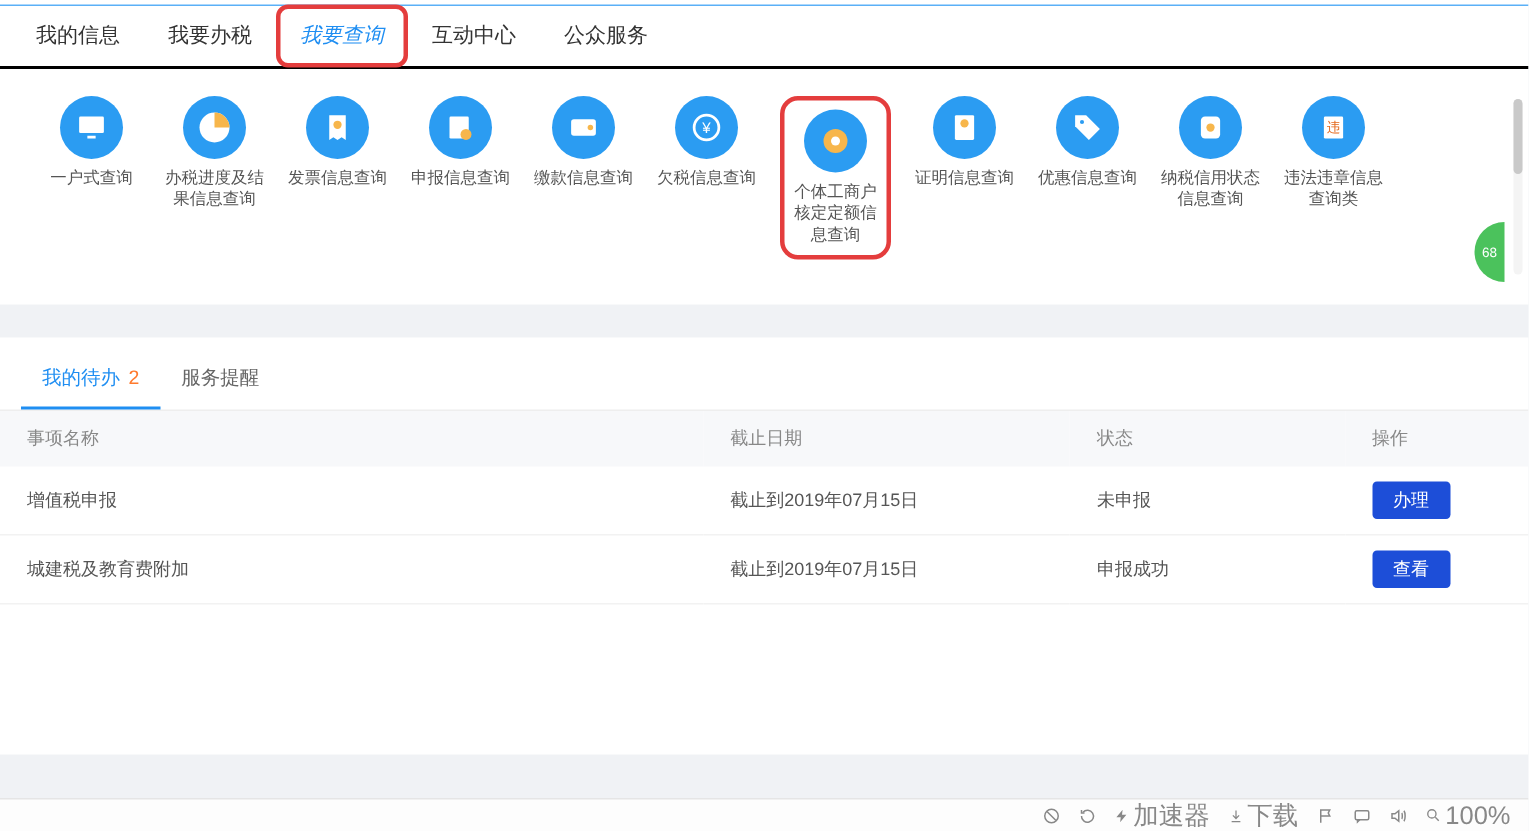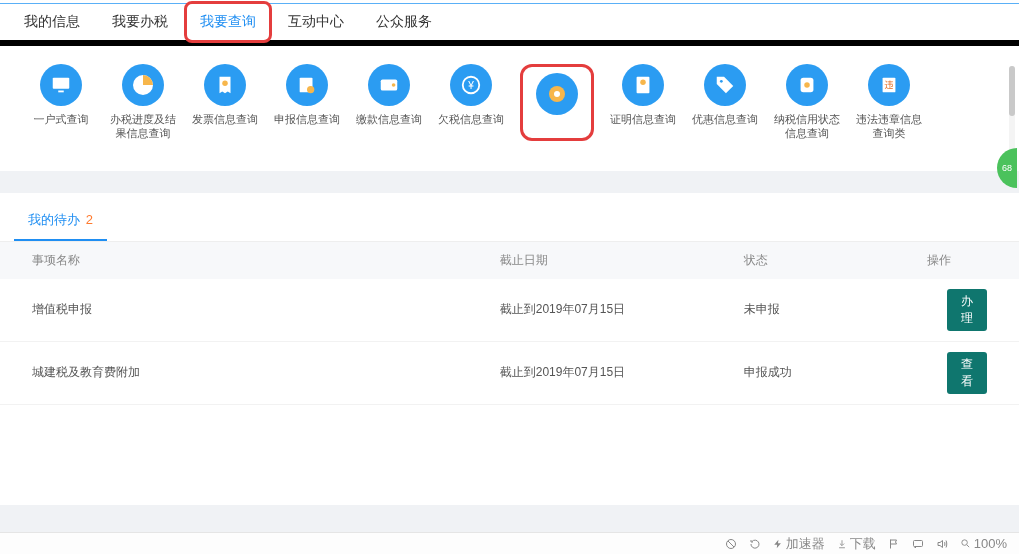--- a/index.html
+++ b/index.html
@@ -16,32 +16,33 @@
     background: #fff;
     height: 4px;
     border-bottom: 1px solid #5ab0f7;
   }
   .nav {
     background: #fff;
     display: flex;
     padding: 0 8px;
     height: 42px;
     align-items: center;
-    border-bottom: 6px solid #000000;
+    border-bottom: 2px solid #000000;
     text-align: right;
   }
   .nav-item {
     padding: 12px 16px;
     font-size: 14px;
     color: #333;
     cursor: pointer;
   }
   .nav-item.active {
     color: #1f8ef2;
     border-bottom: 2px solid #1f8ef2;
+    font-style: italic;
   }
   .nav-item.highlight {
     border: 3px solid #e43d3d;
     border-radius: 8px;
     padding: 9px 13px;
   }
   .panel {
     background: #fff;
     margin: 0;
     padding: 18px 10px 30px 10px;
@@ -122,62 +123,61 @@
     color: #1f8ef2;
     border-bottom: 2px solid #1f8ef2;
   }
   .tab .count { color: #ff7a2e; margin-left: 2px; }
   .table {
     width: 100%;
     border-collapse: collapse;
   }
   .table th, .table td {
     text-align: left;
-    padding: 10px 32px;
+    padding: 10px 18px;
     font-size: 12px;
     color: #555;
     font-weight: normal;
   }
   .table thead th {
     background: #f7f8fa;
     color: #888;
   }
   .table tbody tr {
     border-bottom: 1px solid #f2f2f2;
   }
   .status-unreported { color: #e46a1f; }
   .status-success { color: #1f8ef2; }
   .btn {
-    background: #0f766e;
+    background: #1d4ed8;
     color: #fff;
     border: none;
     border-radius: 3px;
     padding: 4px 14px;
     font-size: 12px;
     cursor: pointer;
-    margin-left: 20px;
   }
   .statusbar {
     position: absolute;
     left: 0; right: 0; bottom: 0;
     height: 22px;
     background: #fdfdfd;
     border-top: 1px solid #e5e5e5;
     display: flex;
     justify-content: flex-end;
     align-items: center;
     gap: 12px;
     padding: 0 12px;
-    font-size: 13px;
+    font-size: 17px;
     color: #888;
   }
   .statusbar span { display: flex; align-items: center; gap: 3px; }
   .float-badge {
     position: absolute;
-    right: 2px;
+    right: 16px;
     top: 148px;
     width: 20px;
     height: 40px;
     background: #4bc25c;
     border-radius: 20px 0 0 20px;
     color: #fff;
     font-size: 9px;
     display: flex;
     align-items: center;
     justify-content: center;
@@ -261,20 +261,21 @@
       <div class="icon-label">欠税信息查询</div>
     </div>
 
     <div class="icon-item highlight">
       <div class="icon-circle" style="background:#2b9cf2">
         <svg width="24" height="24" viewBox="0 0 24 24">
             <circle cx="12" cy="12" r="8" fill="#f7b64b"></circle>
             <circle cx="12" cy="12" r="3" fill="#fff"></circle>
           </svg>
       </div>
+      <div class="icon-label">个体工商户核定定额信息查询</div>
     </div>
 
     <div class="icon-item">
       <div class="icon-circle" style="background:#2b9cf2">
         <svg width="22" height="22" viewBox="0 0 24 24" fill="#fff">
             <rect x="5" y="3" width="14" height="18" rx="1"></rect>
             <circle cx="12" cy="9" r="3" fill="#f7b64b"></circle>
           </svg>
       </div>
       <div class="icon-label">证明信息查询</div>
@@ -319,20 +320,21 @@
 </div>
 
 <div class="gap"></div>
 
 <div class="tasks-panel">
   <div class="tabs">
     <div class="tab active">
       <span>我的待办</span>
       <span class="count">2</span>
     </div>
+    <div class="tab">服务提醒</div>
   </div>
 
   <table class="table">
     <colgroup>
         <col style="width:46%">
         <col style="width:24%">
         <col style="width:18%">
         <col style="width:12%">
       </colgroup>
     <thead>

